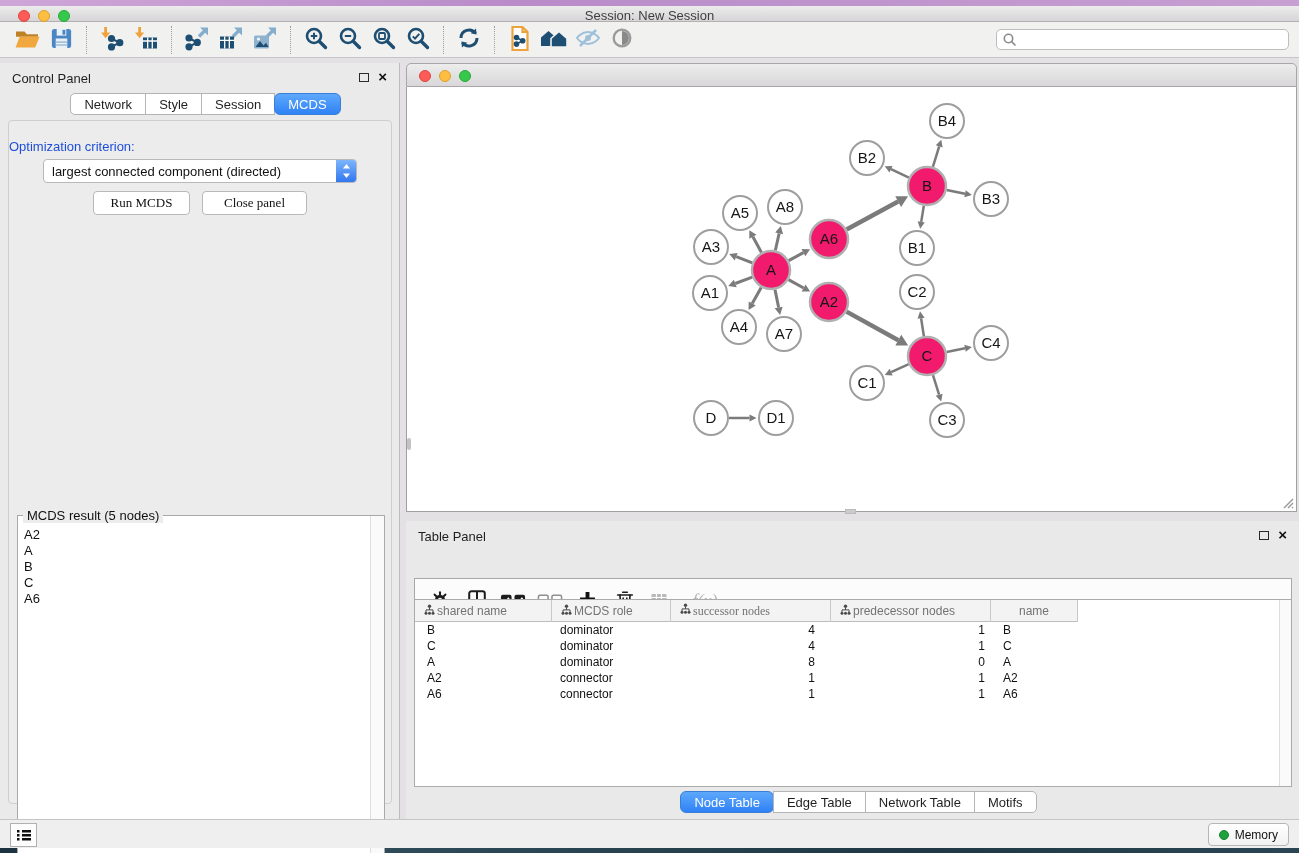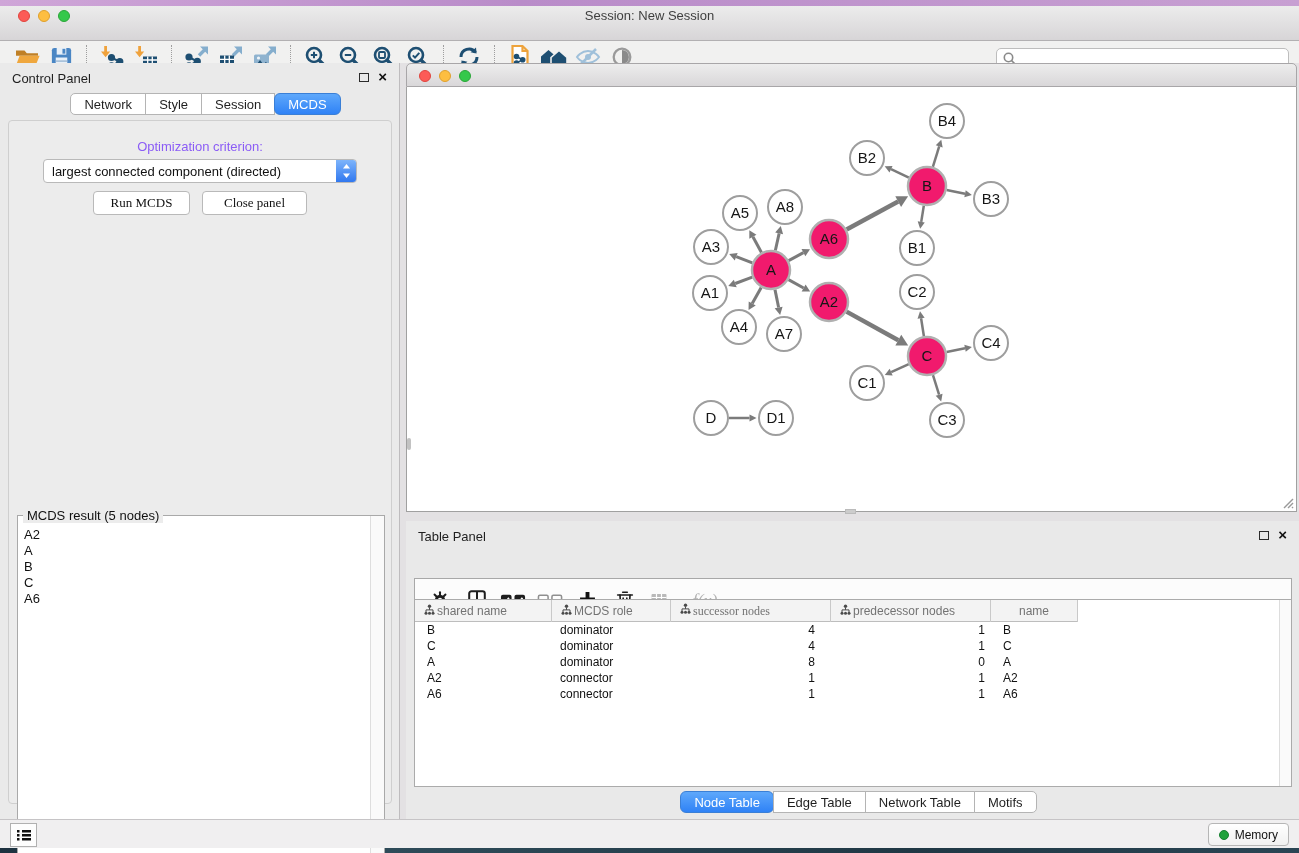--- a/index.html
+++ b/index.html
@@ -8,21 +8,21 @@
 
   
   #desktop-top { position:absolute; top:0; left:0; width:1299px; height:6px;
     background:linear-gradient(90deg,#cfa6d8,#b98cc9 40%,#c79fd2); }
   #desktop-bottom { position:absolute; bottom:0; left:0; width:1299px; height:5px;
     background:linear-gradient(90deg,#1d3240,#2e4b59 30%,#203845 70%,#2a4554); }
 
   
   #app { position:absolute; top:6px; left:0; width:1299px; height:842px; background:#e3e1e3; }
 
-  .titlebar { position:relative; height:35px;
+  .titlebar { position:relative; height:16px;
     background:linear-gradient(#ececec,#d7d5d7); border-bottom:1px solid #b2b0b2; }
   .titlebar .title { position:absolute; left:0; right:0; top:2px; text-align:center;
     font-size:13px; color:#3f3f3f; }
   .lights { position:absolute; left:18px; top:4px; display:flex; gap:8px; }
   .light { width:12px; height:12px; border-radius:50%; display:inline-block; }
   .light.red { background:#fc5b57; border:1px solid #e0443e; }
   .light.yellow { background:#fdbe41; border:1px solid #dfa02c; }
   .light.green { background:#35c84b; border:1px solid #2aa638; }
 
   
@@ -50,21 +50,21 @@
 
   .seg-wrap { display:flex; justify-content:center; }
   .seg { font-family:"Liberation Sans",sans-serif; font-size:13px; color:#1f1f1f;
     background:#fff; border:1px solid #b4b4b4; padding:2px 13px; height:22px; margin-left:-1px; cursor:default; }
   .seg:first-child { border-radius:5px 0 0 5px; margin-left:12px;text-align:center; }
   .seg:last-child { border-radius:0 5px 5px 0; }
   .seg.active { background:linear-gradient(#5ea8fb,#2f82f6); color:#fff; border-color:#3a7fd6;border-radius:6px; }
 
   #cp-body { position:absolute; left:8px; top:57px; width:384px; height:684px;
     background:#ececec; border:1px solid #cfcfcf; border-radius:4px; }
-  #opt-label { position:absolute; left:0; right:0; top:18px; text-align:center; font-size:13px; color:#8b5cf6; }
+  #opt-label { position:absolute; left:0; right:0; top:18px; text-align:left; font-size:13px; color:#1d4ed8; }
   #criterion-select { position:absolute; left:34px; top:38px; width:314px; height:24px;
     background:#fff; border:1px solid #b9b9b9; border-radius:4px; display:flex; align-items:center; }
   #criterion-select .sel-text { flex:1; font-size:13px; color:#111; padding-left:8px; white-space:nowrap; }
   #criterion-select .stepper { width:20px; height:22px; border-radius:0 3px 3px 0;
     background:linear-gradient(#7db4fb,#3178ef); display:flex; align-items:center; justify-content:center; }
   .mac-btn { background:#fff; border:1px solid #b9b9b9; border-radius:4px; height:24px;
     font-size:13px; color:#111; padding:0 14px; cursor:default; font-family:Liberation Serif, serif; }
   #run-btn { position:absolute; left:84px; top:70px; width:97px; }
   #close-panel-btn { position:absolute; left:193px; top:70px; width:105px; }
 

